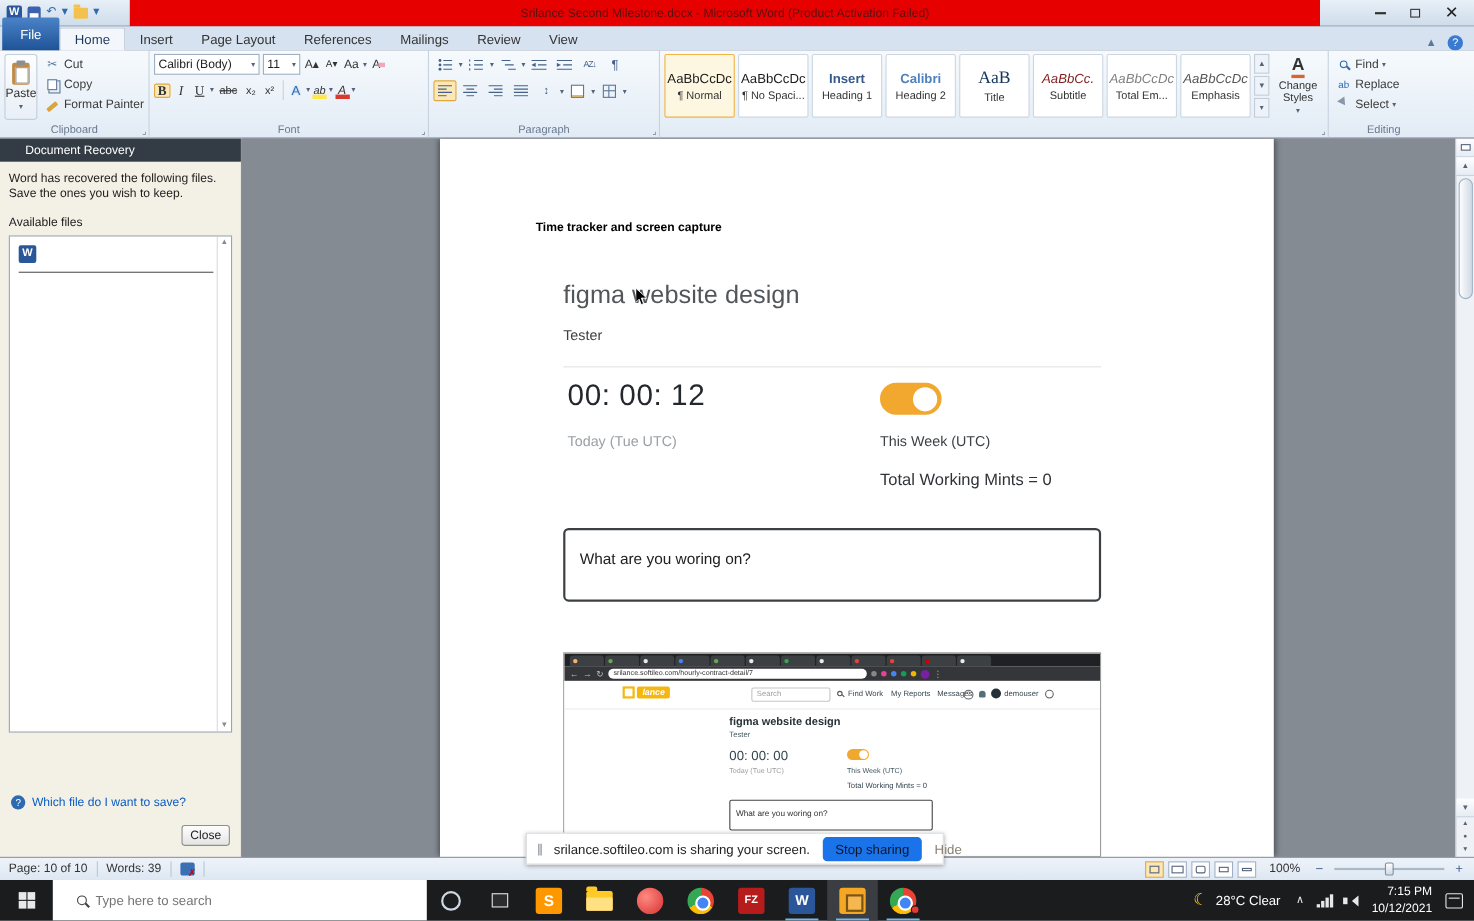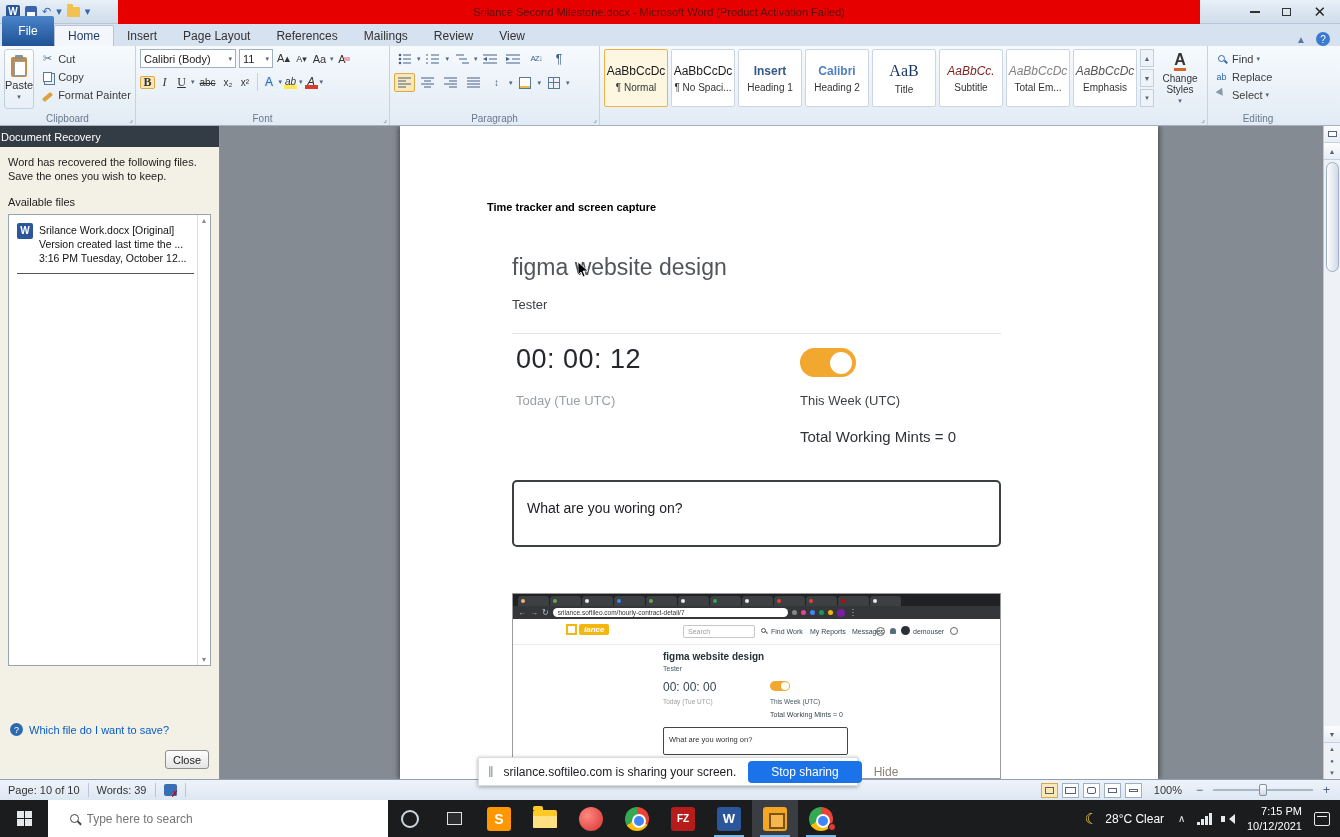--- a/index.html
+++ b/index.html
@@ -108,21 +108,21 @@
 
 
 .edit-col{display:flex;flex-direction:column;gap:3px;padding-top:2px}
 .mag{width:7px;height:7px;border:1.5px solid #2d6ab0;border-radius:50%;position:relative;display:inline-block}
 .mag::after{content:"";position:absolute;width:4px;height:1.5px;background:#2d6ab0;transform:rotate(45deg);right:-4px;bottom:-1px}
 .rep-ic::before{content:"ab";font-size:9px;color:#2d6ab0}
 .sel-ic{width:0;height:0;border:4px solid transparent;border-top:7px solid #8898ab;transform:rotate(-35deg);display:inline-block}
 
 
 .recovery{position:absolute;top:126px;left:0;width:220px;height:653px;background:#f3f1e6;border-right:1px solid #8f8f8f;display:flex;flex-direction:column}
-.rec-header{height:21px;background:#333b44;color:#fff;font-size:11px;display:flex;align-items:center;padding-left:1px;flex:0 0 auto}
+.rec-header{height:21px;background:#333b44;color:#fff;font-size:11px;display:flex;align-items:center;padding-left:23px;flex:0 0 auto}
 .rec-msg{font-size:11px;color:#1c1c1c;padding:8px 8px 4px;line-height:1.3}
 .rec-available{font-size:11px;color:#1c1c1c;padding:8px 8px 4px}
 .rec-listbox{margin:2px 8px;background:#fff;border:1px solid #9aa4ae;height:452px;position:relative;overflow:hidden}
 .rec-scroll{position:absolute;right:0;top:0;bottom:0;width:13px;border-left:1px solid #d7dbe0;display:flex;flex-direction:column;justify-content:space-between;align-items:center;padding:2px 0;color:#8a8a8a;font-size:7px}
 .file-item{display:flex;gap:6px;padding:8px 16px 6px 8px}
 .fi-icon{width:16px;height:16px;background:#2b579a;color:#fff;font-size:10px;font-weight:bold;display:flex;align-items:center;justify-content:center;border-radius:2px;flex:0 0 auto}
 .fi-lines{font-size:10.5px;color:#111;line-height:1.35}
 .fi-sep{border-bottom:1px solid #555;margin:2px 16px 0 8px}
 .rec-bottom{margin-top:auto;padding:6px 10px 10px}
 .help-row{display:flex;align-items:center;gap:6px;margin-bottom:14px}
@@ -187,21 +187,21 @@
 .vscroll{position:absolute;right:0;top:0;width:17px;height:653px;background:#eef2f7;border-left:1px solid #c0c8d2;display:flex;flex-direction:column;align-items:center}
 .vs-btn{width:17px;height:17px;display:flex;align-items:center;justify-content:center;font-size:7px;color:#55637a;background:linear-gradient(#fdfdfe,#e6edf4);border-bottom:1px solid #c8d2de}
 .vs-thumb{width:13px;height:110px;background:linear-gradient(90deg,#fdfdfe,#cfdae6);border:1px solid #9fb0c4;border-radius:7px;margin-top:2px}
 .vs-bottom{margin-top:auto;display:flex;flex-direction:column;align-items:center}
 .vs-dot{font-size:6px;color:#55637a;padding:3px 0}
 
 
 .share-bar{position:absolute;left:478px;top:757px;width:380px;height:29px;background:#fff;border:1px solid #dadce0;box-shadow:0 1px 4px rgba(0,0,0,.35);display:flex;align-items:center;z-index:60}
 .pause-ic{color:#9aa0a6;font-size:11px;margin:0 9px;font-weight:bold;letter-spacing:1px}
 .share-msg{font-size:12px;color:#202124;margin-right:12px;white-space:nowrap}
-.stop-btn{background:#1a73e8;color:#ffffff;border:none;border-radius:4px;font-size:12px;height:22px;padding:0 23px;white-space:nowrap}
+.stop-btn{background:#1a73e8;color:#0f172a;border:none;border-radius:4px;font-size:12px;height:22px;padding:0 11px;white-space:nowrap}
 .hide-link{font-size:12px;color:#8a8073;margin:0 12px}
 
 
 .status-bar{position:absolute;left:0;right:0;top:779px;height:21px;background:linear-gradient(#eef3fa,#dde7f2);border-top:1px solid #8fa0b5;display:flex;align-items:center;font-size:11px;color:#333}
 .sb-item{padding:0 8px;white-space:nowrap}
 .sb-sep{width:1px;height:14px;background:#b9c6d6}
 .proof-ic{width:13px;height:12px;background:#3b6fb5;border-radius:2px;position:relative;margin:0 8px}
 .proof-ic::after{content:"\2717";position:absolute;right:-2px;bottom:-3px;color:#c00;font-size:9px}
 .sb-right{margin-left:auto;display:flex;align-items:center;gap:4px;padding-right:8px}
 .view-ic{width:17px;height:15px;border:1px solid #9fb0c4;background:#fff;display:flex;align-items:center;justify-content:center}
@@ -542,25 +542,20 @@
     </div>
   </div>
 
   <div class="recovery">
     <div class="rec-header">Document Recovery</div>
     <div class="rec-msg">Word has recovered the following files.  Save the ones you wish to keep.</div>
     <div class="rec-available">Available files</div>
     <div class="rec-listbox">
       <div class="file-item">
         <span class="fi-icon">W</span>
-        <div class="fi-lines">
-          <div>Srilance Work.docx  [Original]</div>
-          <div>Version created last time the ...</div>
-          <div>3:16 PM Tuesday, October 12...</div>
-        </div>
       </div>
       <div class="fi-sep"></div>
       <div class="rec-scroll">
         <span>▲</span>
         <span>▼</span>
       </div>
     </div>
     <div class="rec-bottom">
       <div class="help-row">
         <span class="q-ic">?</span>

